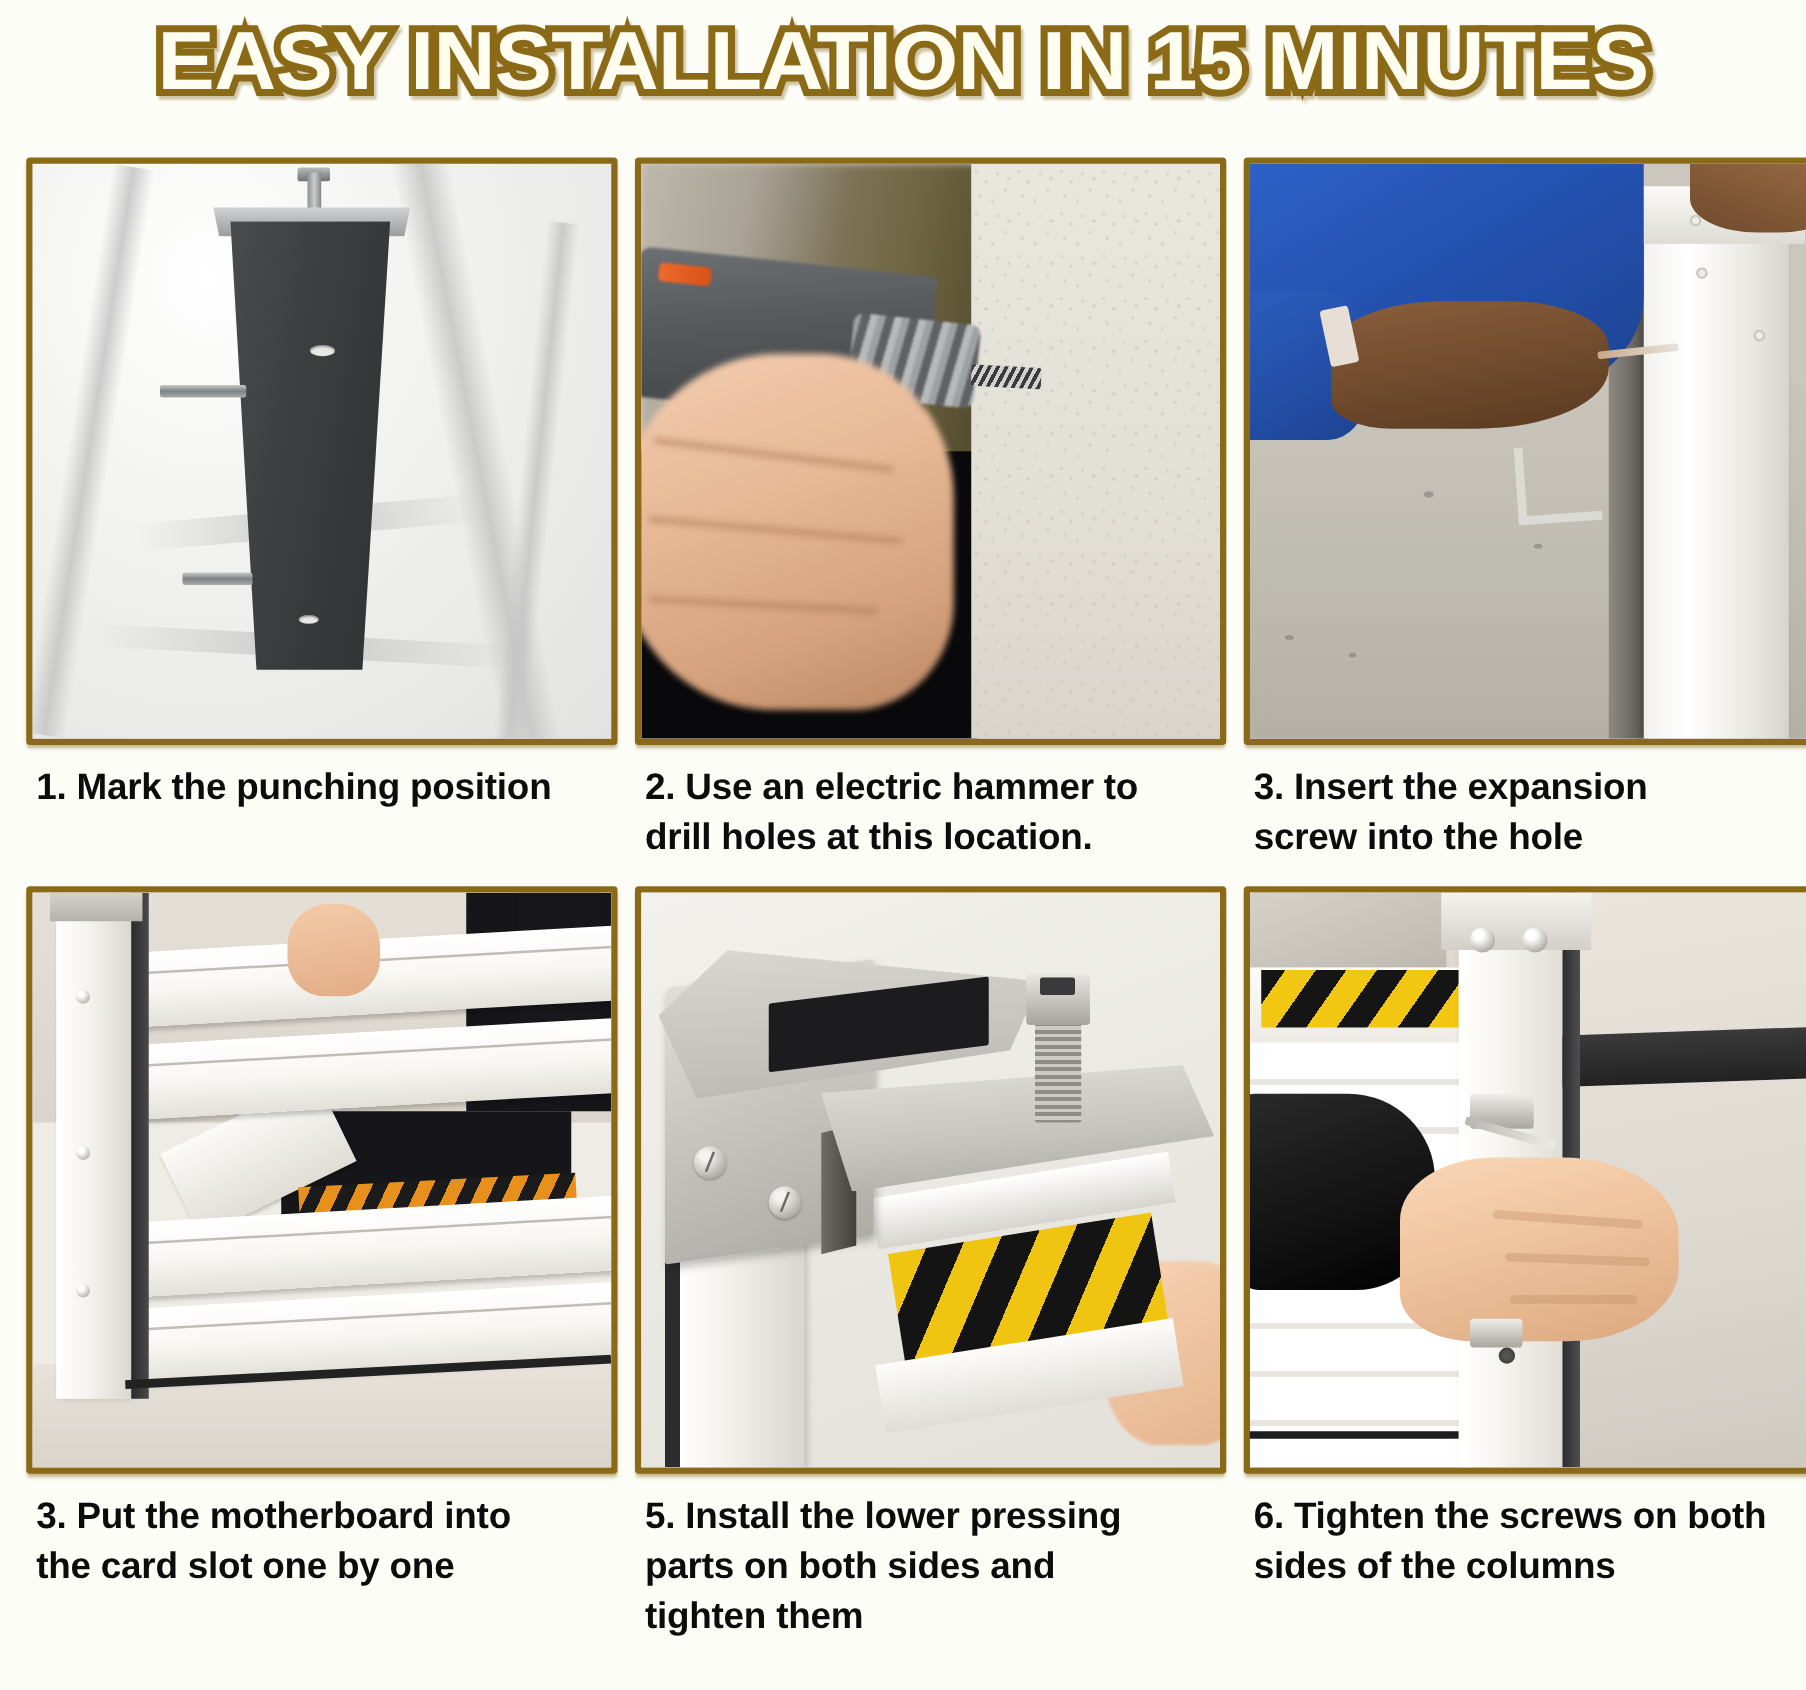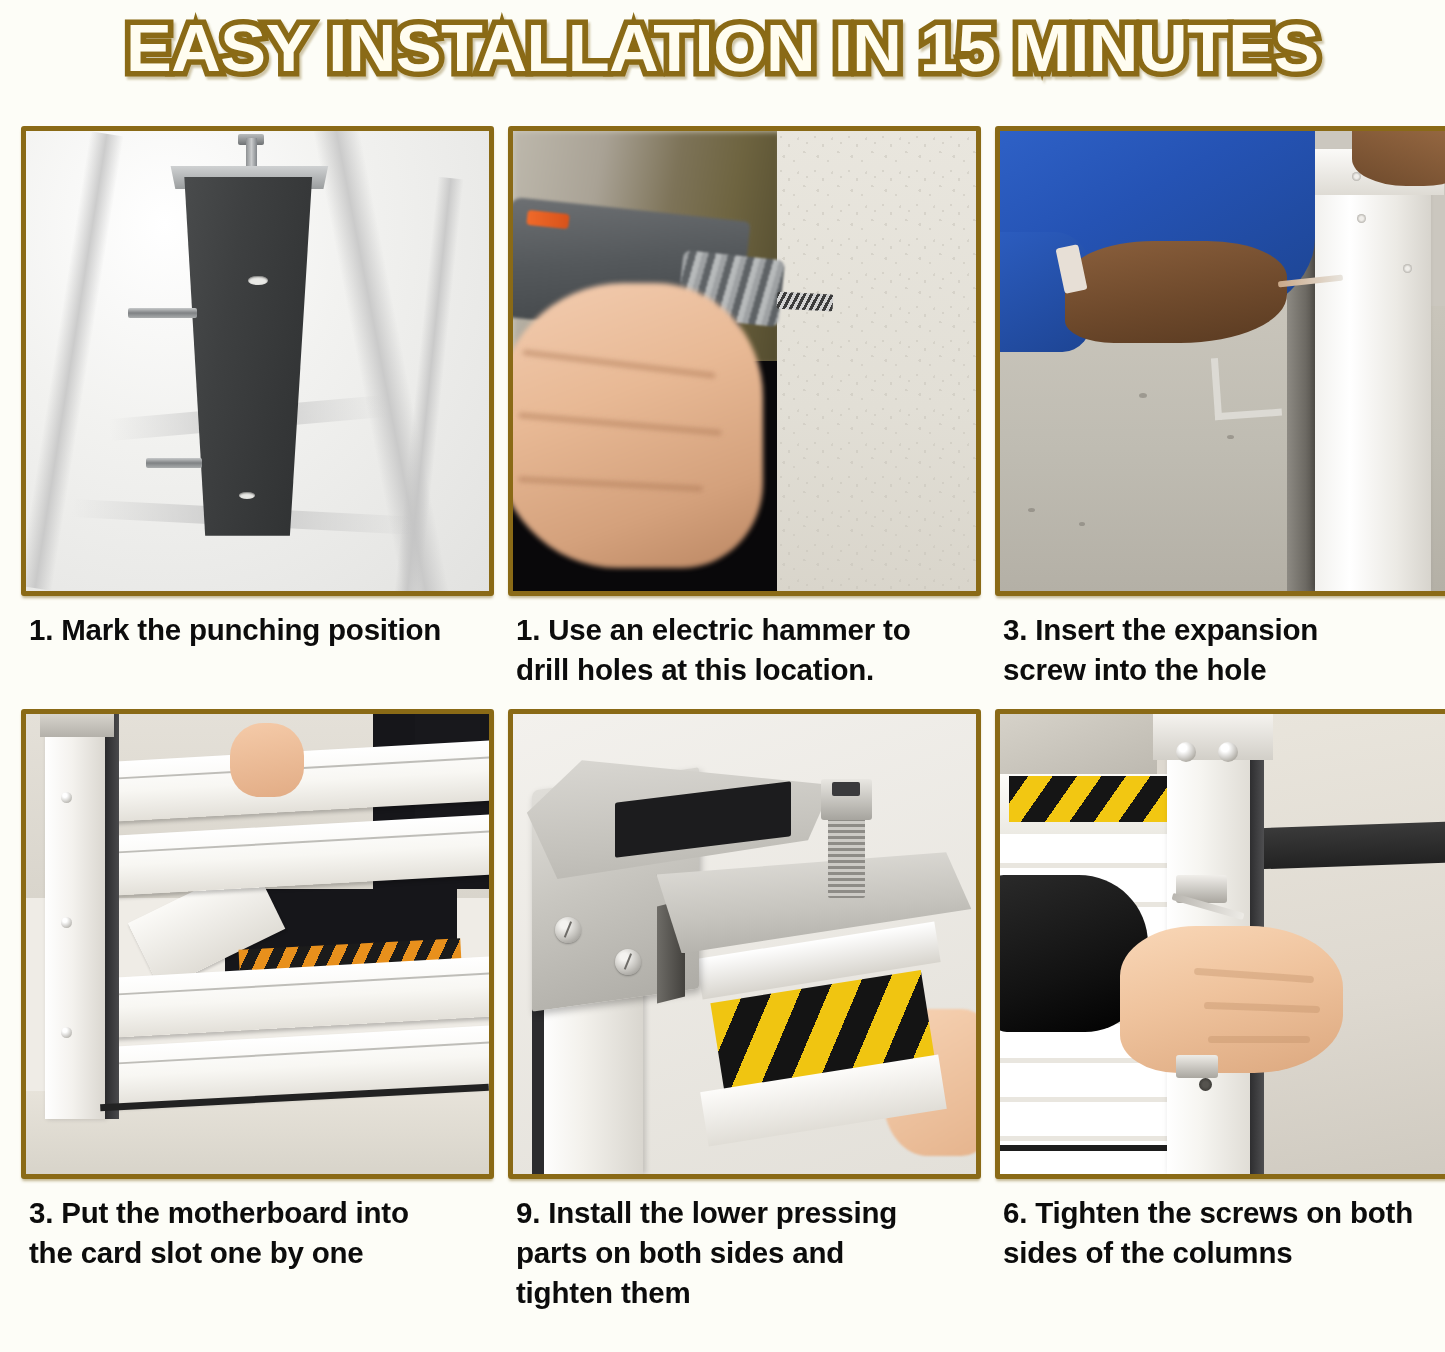--- a/index.html
+++ b/index.html
@@ -446,21 +446,21 @@
           <div class="drill"></div>
           <div class="chuck"></div>
           <div class="trigger"></div>
           <div class="bit"></div>
           <div class="hand"></div>
           <div class="finger fg1"></div>
             <div class="finger fg2"></div>
             <div class="finger fg3"></div>
         </div>
       </div>
-      <div class="caption">1. Use an electric hammer to
+      <div class="caption">2. Use an electric hammer to
 drill holes at this location.</div>
     </div>
 
     <div class="cell">
       <div class="frame">
         <div class="photo p3">
           <div class="floor"></div>
           <div class="colshadow"></div>
           <div class="column"></div>
           <div class="coltop"></div>
@@ -539,21 +539,21 @@
           <div class="bracketTop"></div>
           <div class="slot"></div>
           <div class="plate"></div>
           <div class="boltShank"></div>
           <div class="boltHead"></div>
           <div class="boltHole"></div>
           <div class="scr sc1"></div>
           <div class="scr sc2"></div>
         </div>
       </div>
-      <div class="caption">9. Install the lower pressing
+      <div class="caption">5. Install the lower pressing
 parts on both sides and
 tighten them</div>
     </div>
 
     <div class="cell">
       <div class="frame">
         <div class="photo p6">
           <div class="wallR"></div>
           <div class="skirting"></div>
           <div class="topleft"></div>

